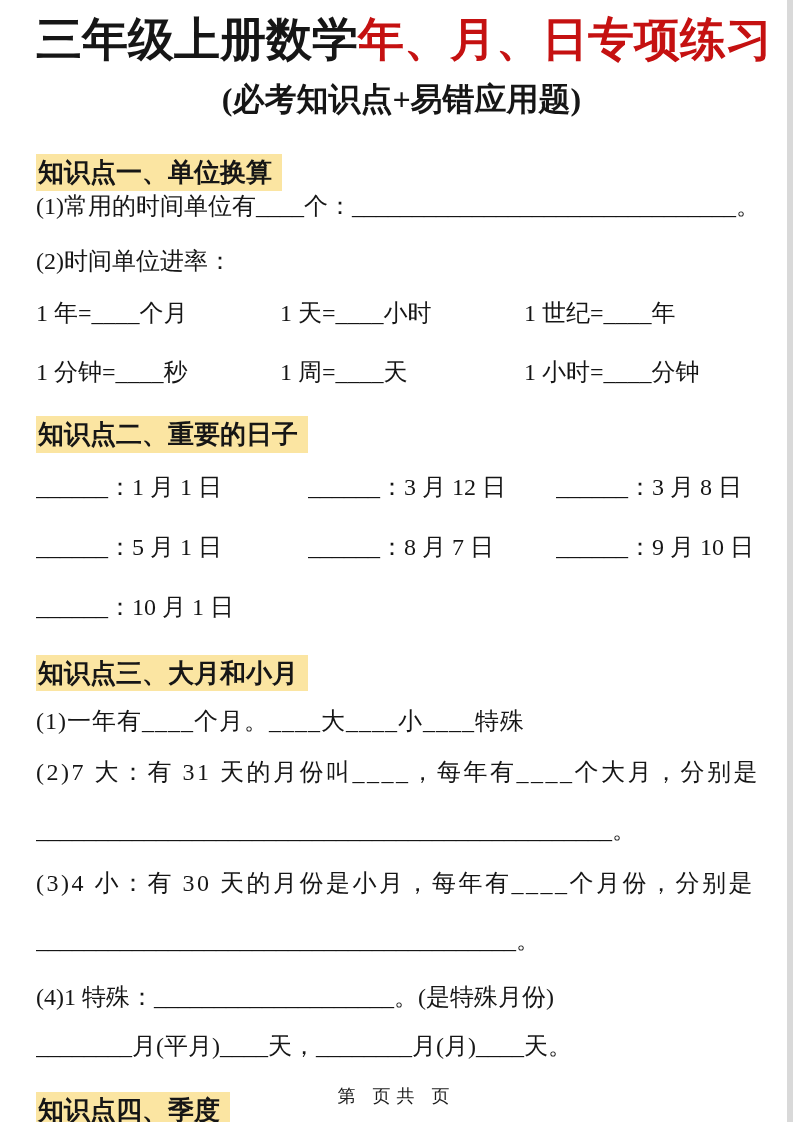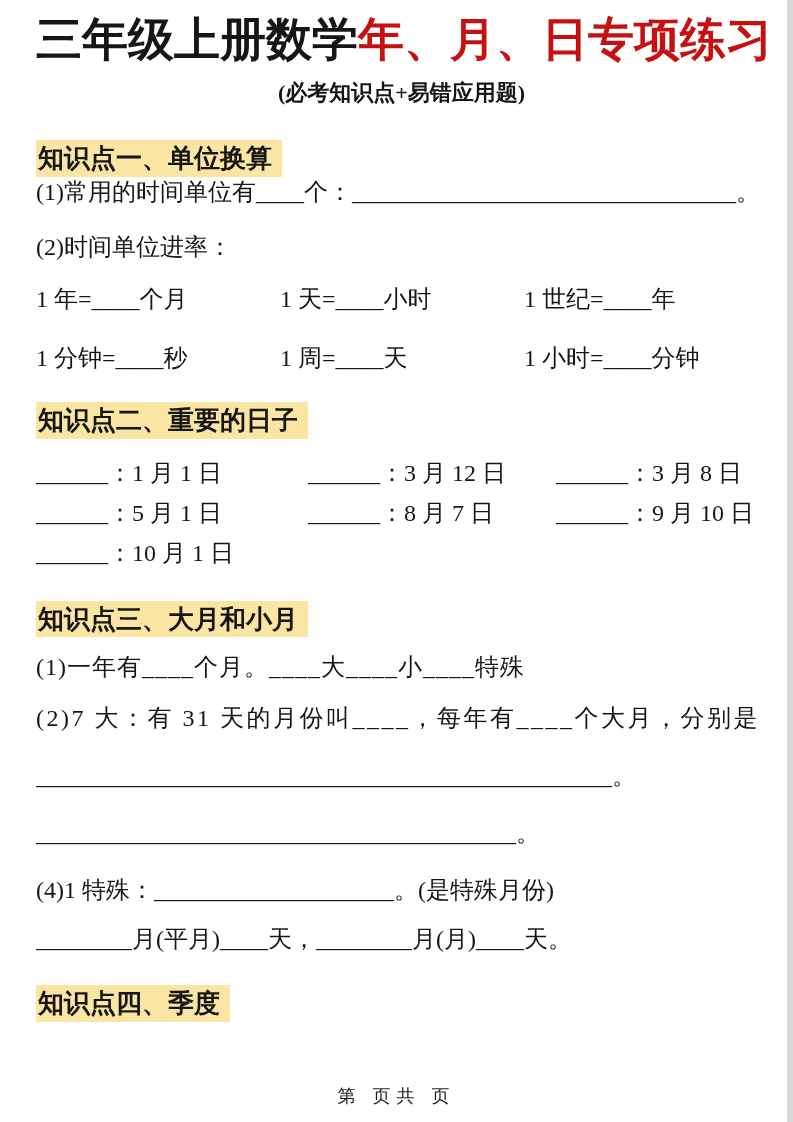--- a/index.html
+++ b/index.html
@@ -24,21 +24,21 @@
     font-weight:900;
     font-size:46px;
     line-height:1.18;
     letter-spacing:0px;
     white-space:nowrap;
   }
   .title .accent{ color:var(--accent-red,#c51111); }
   .subtitle{
     text-align:center;
     font-weight:700;
-    font-size:22px;
+    font-size:32px;
     margin-top:12px;
   }
   .sec-heading{
     display:inline-block;
     font-family:"Liberation Sans","DejaVu Sans",sans-serif;
     font-weight:800;
     font-size:26px;
     line-height:1.25;
     padding:2px 10px 2px 2px;
     background:var(--highlight,#fbe5a2);
@@ -49,21 +49,21 @@
     white-space:nowrap;
     overflow:hidden;
   }
   .justify{ letter-spacing:2.5px; }
   .slight{ letter-spacing:1px; }
   .grid3{
     display:grid;
     font-size:24px;
   }
   .grid-units{ grid-template-columns:244px 244px 1fr; row-gap:27px; }
-  .grid-dates{ grid-template-columns:272px 248px 1fr; row-gap:8px; }
+  .grid-dates{ grid-template-columns:272px 248px 1fr; row-gap:28px; }
   .cell{ white-space:nowrap; overflow:hidden; }
   .footer{
     position:absolute;
     left:0; right:0;
     bottom:14px;
     text-align:center;
     font-family:"Liberation Sans","DejaVu Sans",sans-serif;
     font-size:18px;
     letter-spacing:6px;
     color:#1b1b1b;
@@ -118,20 +118,21 @@
     <div class="cell">______：5 月 1 日</div>
     <div class="cell">______：8 月 7 日</div>
     <div class="cell">______：9 月 10 日</div>
     <div class="cell">______：10 月 1 日</div>
   </div>
 
   <div class="mt-sec3"><span class="sec-heading">知识点三、大月和小月</span></div>
   <div class="line slight mt-s3l1">(1)一年有____个月。____大____小____特殊</div>
   <div class="line justify mt-s3l2">(2)7 大：有 31 天的月份叫____，每年有____个大月，分别是</div>
   <div class="line mt-s3l3">________________________________________________。</div>
+  <div class="line justify mt-s3l4">(3)4 小：有 30 天的月份是小月，每年有____个月份，分别是</div>
   <div class="line mt-s3l5">________________________________________。</div>
   <div class="line mt-s3l6">(4)1 特殊：____________________。(是特殊月份)</div>
   <div class="line mt-s3l7">________月(平月)____天，________月(月)____天。</div>
 
   <div class="mt-sec4"><span class="sec-heading">知识点四、季度</span></div>
 
 </div>
 
 <div class="footer">第 页共  页</div>
 

